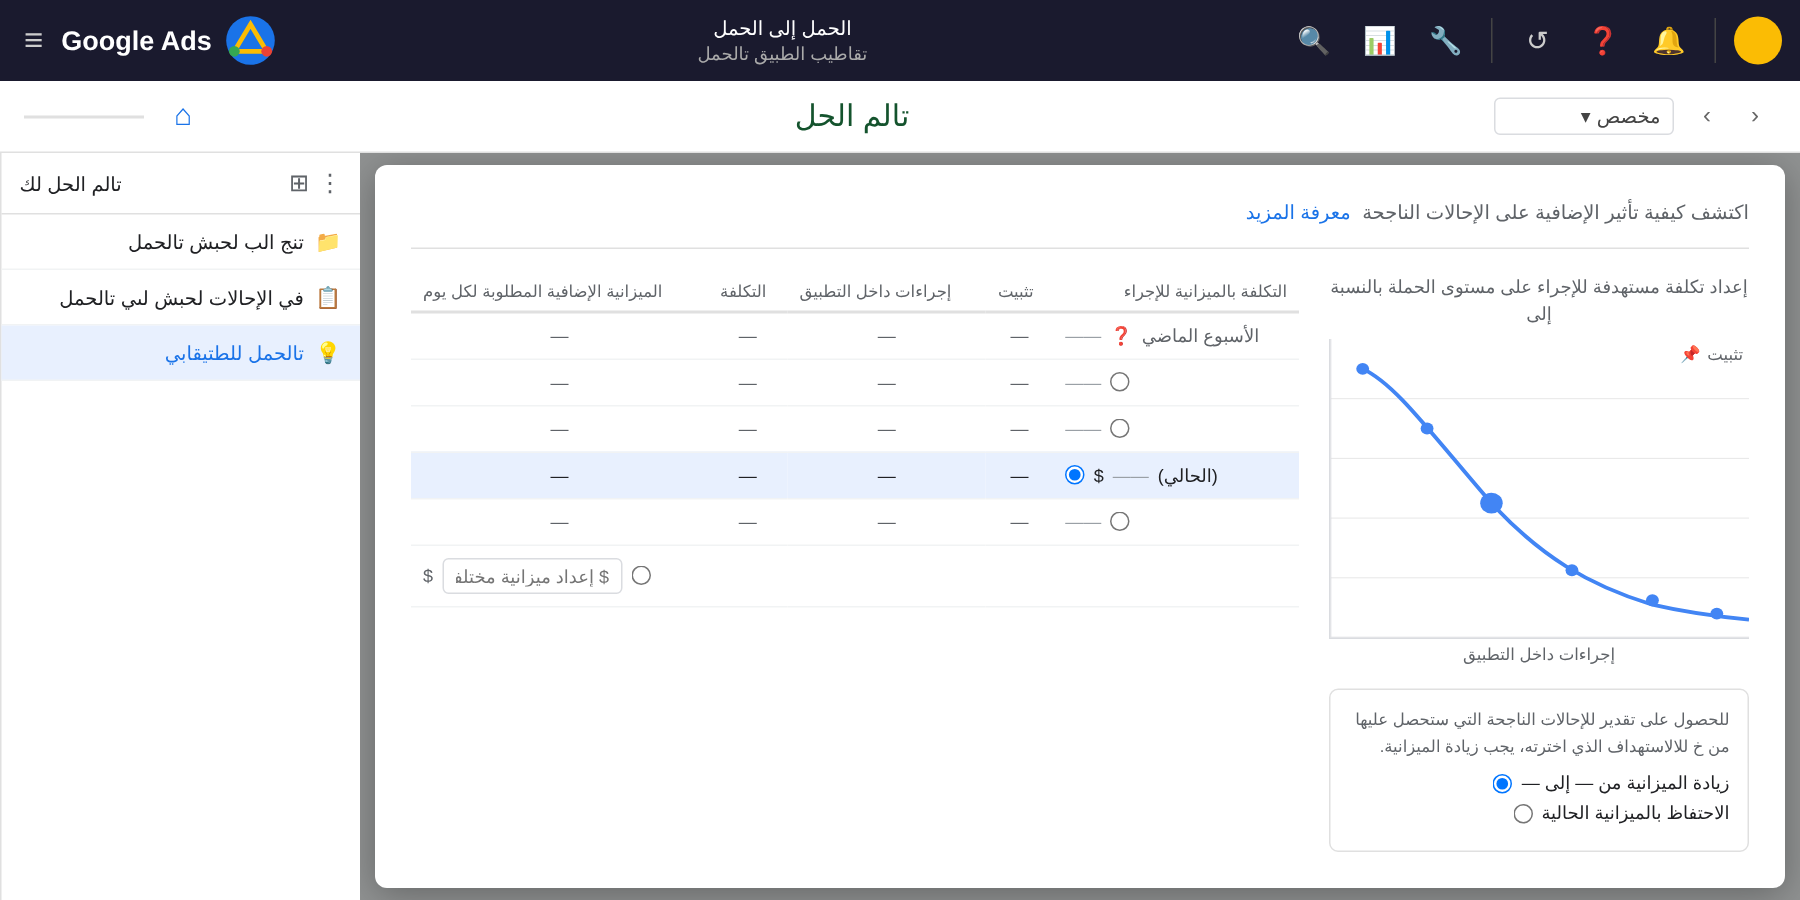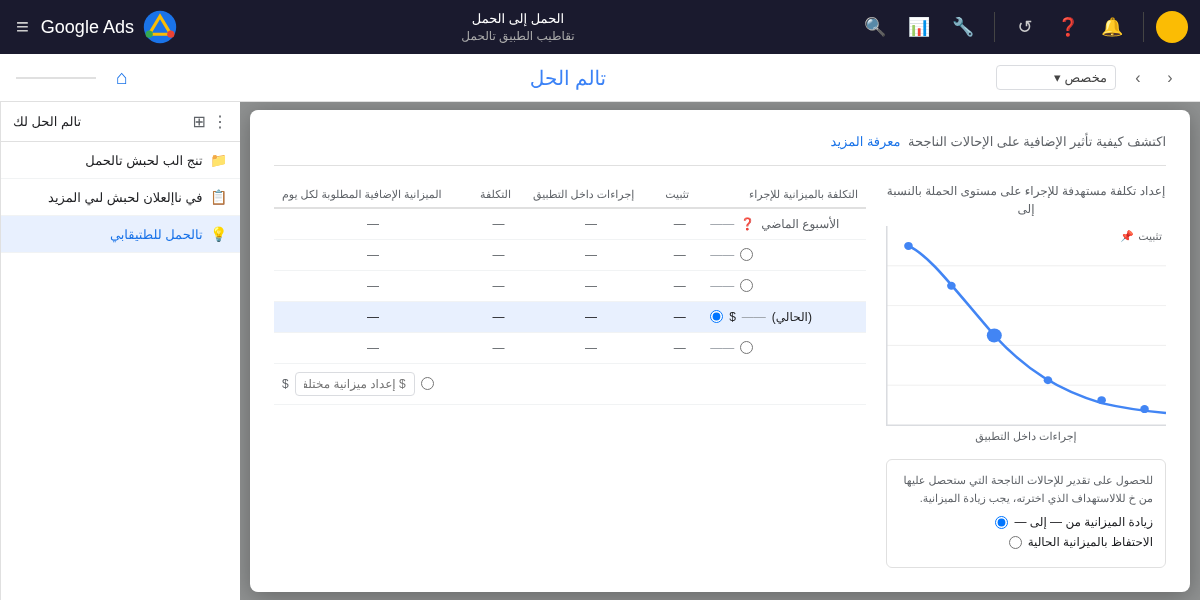--- a/index.html
+++ b/index.html
@@ -46,21 +46,21 @@
       color: #aaa;
       font-size: 12px;
       text-align: center;
       line-height: 1.4;
     }
     .nav-breadcrumb .main { color: #fff; font-size: 13px; }
     .google-ads-brand {
       display: flex; align-items: center; gap: 8px;
       color: #fff;
       font-size: 18px;
-      font-weight: 400;
+      font-weight: 700;
     }
     .ads-logo-svg {
       width: 36px; height: 36px;
     }
     .nav-menu-btn {
       background: transparent; border: none; cursor: pointer;
       color: #ccc; font-size: 22px; padding: 0 4px;
     }
 
     
@@ -90,21 +90,21 @@
       background: #fff;
       cursor: pointer;
       display: flex; align-items: center; gap: 4px;
       min-width: 120px;
     }
     .sub-nav-title {
       flex: 1;
       text-align: center;
       font-size: 20px;
       font-weight: 500;
-      color: #3b82f6;
+      color: #14532d;
     }
     .sub-nav-home-btn {
       background: transparent; border: none; cursor: pointer;
       color: #1a73e8; font-size: 20px;
       width: 36px; height: 36px;
       border-radius: 50%;
       display: flex; align-items: center; justify-content: center;
     }
     .sub-nav-line {
       width: 80px; height: 2px; background: #e0e0e0;
@@ -571,21 +571,21 @@
       <div class="sidebar-title">تالم الحل لك</div>
     </div>
 
     <div class="sidebar-item">
       <span class="sidebar-item-icon">📁</span>
       <span class="sidebar-item-label">تنج الب لحبش تالحمل</span>
     </div>
 
     <div class="sidebar-item">
       <span class="sidebar-item-icon">📋</span>
-      <span class="sidebar-item-label">في ناإلعلان لحبش لىي المزيد</span>
+      <span class="sidebar-item-label">في الإحالات لحبش لىي تالحمل</span>
     </div>
 
     <div class="sidebar-item active">
       <span class="sidebar-item-icon">💡</span>
       <span class="sidebar-item-label">تالحمل للطتيقابي</span>
     </div>
   </div>
 
 </div>
 

